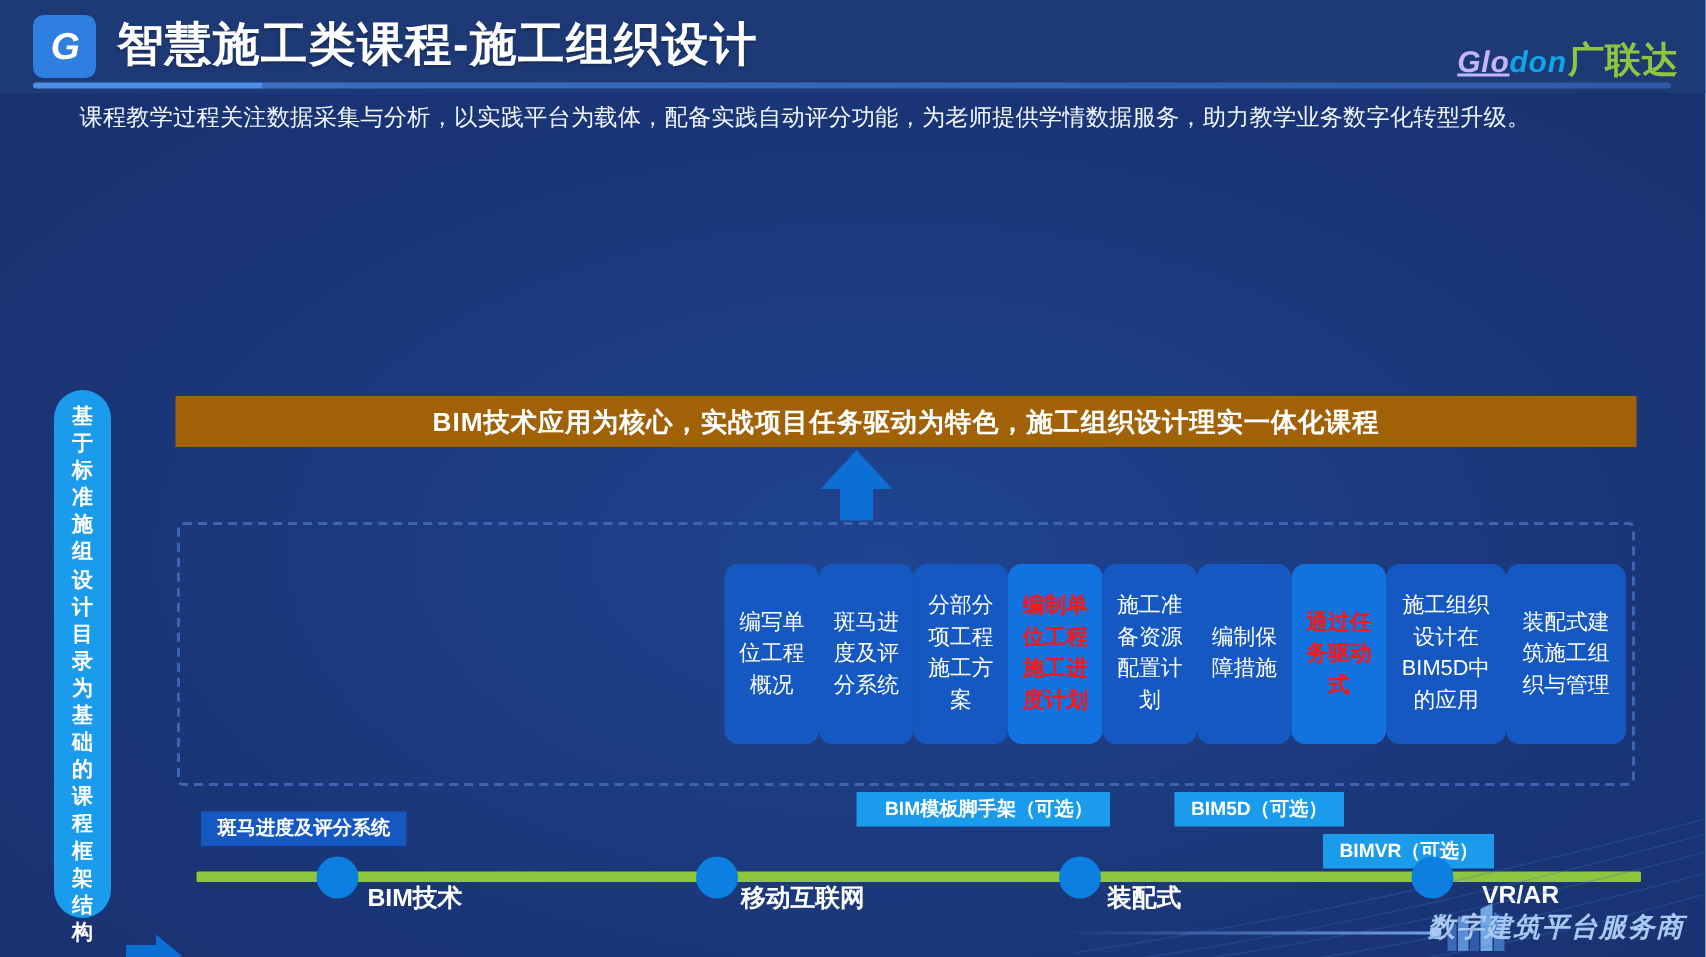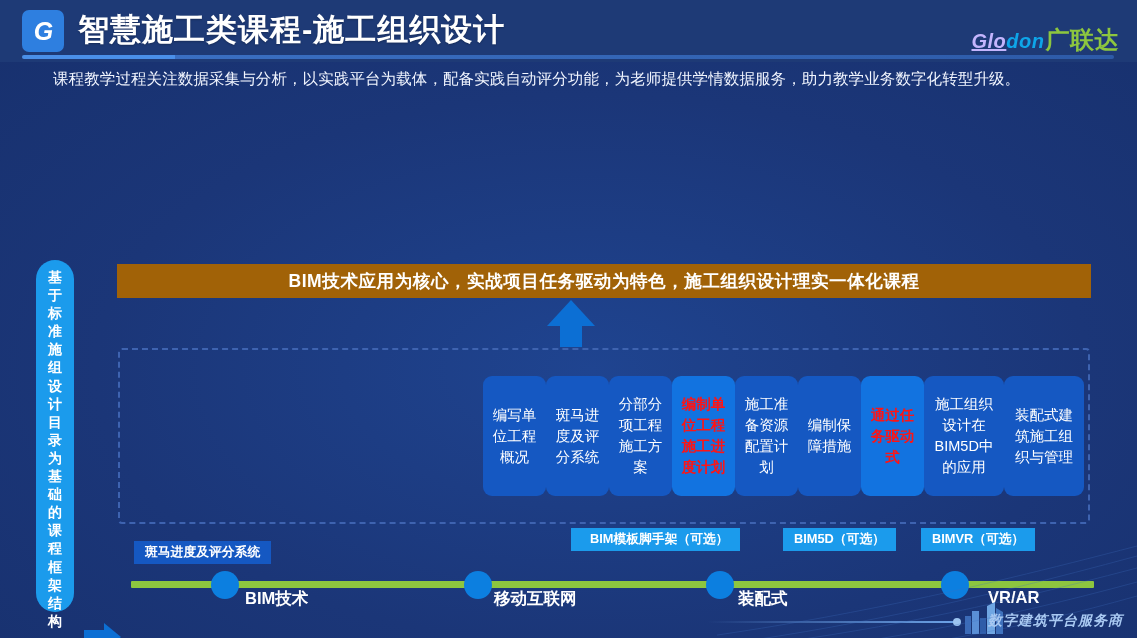--- a/index.html
+++ b/index.html
@@ -180,21 +180,21 @@
   .footer-line {
     position: absolute; right: 180px; bottom: 15px; width: 250px; height: 2px;
     background: linear-gradient(to right, rgba(120,170,240,0) 0%, #6ea4e8 100%);
   }
   .footer-dot {
     position: absolute; right: 176px; bottom: 12px; width: 8px; height: 8px;
     border-radius: 50%; background: #9cc4f0;
   }
   .footer-text {
     position: absolute; right: 14px; bottom: 8px;
-    font-size: 14px; font-style: italic; font-weight: bold;
+    font-size: 18px; font-style: italic; font-weight: bold;
     color: #a9c9f2; letter-spacing: 1px;
   }
   .footer-bldg { position: absolute; right: 128px; bottom: 4px; width: 46px; height: 36px; }
 </style>
 </head>
 <body>
 
 <div class="header">
   <div class="logo-mark">
     <span>G</span>
@@ -280,21 +280,21 @@
     </div>
 
   <div class="uparrow" id="uparrow-bottom">
     
   </div>
 
   <div class="tags" id="tags-row">
       <div class="tag" style="left: 134px; margin-top: 13px;">斑马进度及评分系统</div>
       <div class="tag cyan" style="left: 571px; padding-left: 19px;">BIM模板脚手架（可选）</div>
       <div class="tag cyan" style="left: 783px;">BIM5D（可选）</div>
-      <div class="tag cyan" style="left: 921px;">BIMVR（可选）</div>
+      <div class="tag cyan" style="left: 882px; margin-top: 28px;">BIMVR（可选）</div>
     </div>
 
   <div class="timeline">
     <div class="tl-bar" id="tl-bar" style="background: rgb(141, 198, 63);"></div>
   <div class="tl-dot" style="left: 211px; background: rgb(12, 127, 224);"></div>
       <div class="tl-label" style="left: 245px;">BIM技术</div>
       <div class="tl-dot" style="left: 464px; background: rgb(12, 127, 224);"></div>
       <div class="tl-label" style="left: 494px;">移动互联网</div>
       <div class="tl-dot" style="left: 706px; background: rgb(12, 127, 224);"></div>
       <div class="tl-label" style="left: 738px;">装配式</div>

